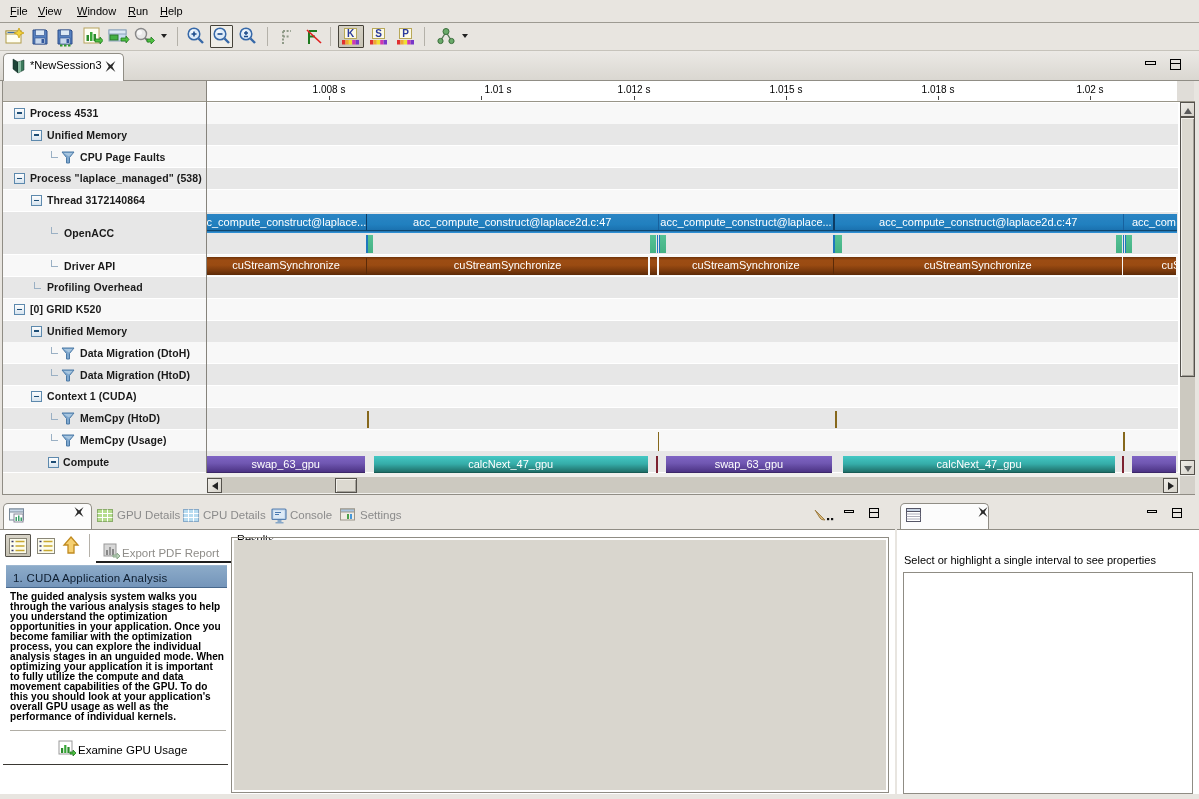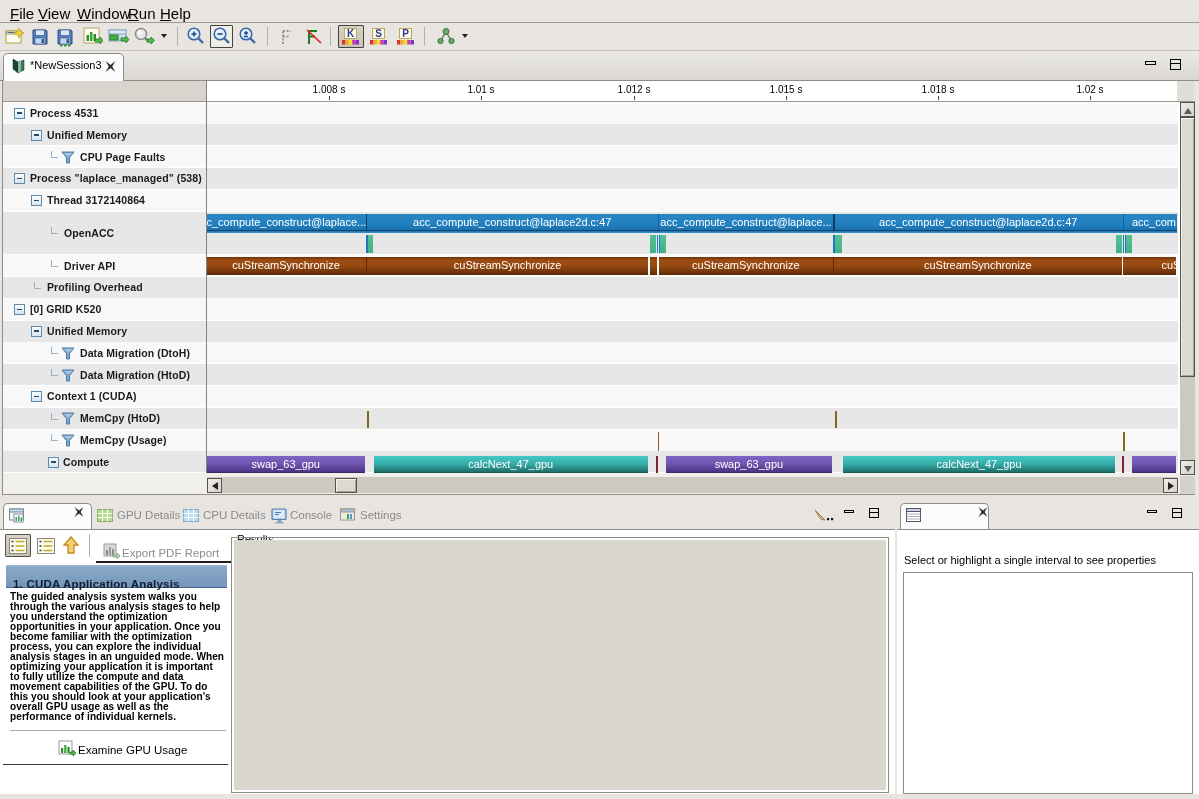--- a/index.html
+++ b/index.html
@@ -1,20 +1,20 @@
 <!DOCTYPE html>
 <html><head>
 <meta charset="utf-8">
 <style>
 * { margin:0; padding:0; box-sizing:border-box; }
 html,body { width:1199px; height:799px; overflow:hidden; }
 body { font-family:"Liberation Sans", sans-serif; background:#e8e5e0; position:relative; font-size:11px; color:#000; }
 .abs { position:absolute; }
 #menubar { position:absolute; left:0; top:0; width:1199px; height:23px; background:#e8e5e0; border-bottom:1px solid #9d9a92; }
-#menubar span { position:absolute; top:5px; font-size:15px; }
+#menubar span { position:absolute; top:5px; font-size:11px; }
 #toolbar { position:absolute; left:0; top:24px; width:1199px; height:26px; background:#e8e5e0; }
 .tsep { position:absolute; top:3px; width:1px; height:19px; background:#b4b1a9; }
 .ticon { position:absolute; top:3px; }
 .pressed { border:1.5px solid #454239; background:#efede7; border-radius:1px; }
 .pressedk { border:1.5px solid #454239; background:linear-gradient(#d5d1c5,#c8c4b6); border-radius:1px; }
 #edtabs { position:absolute; left:0; top:50px; width:1199px; height:31px; background:linear-gradient(#ebe9e5,#dad7d1); border-top:1px solid #c6c3bb; border-bottom:1px solid #908d85; }
 #edtab { position:absolute; left:3px; top:2px; width:121px; height:29px; background:#fcfcfc; border:1px solid #908d85; border-bottom:none; border-radius:5px 5px 0 0; }
 #editor { position:absolute; left:2px; top:81px; width:1192px; height:414px; background:#fff; border-left:1px solid #908d85; border-right:1px solid #908d85; }
 #corner { position:absolute; left:0; top:0; width:203px; height:20px; background:#d8d5cf; }
 #ruler { position:absolute; left:203px; top:0; width:974px; height:20px; background:#fff; }
@@ -43,21 +43,21 @@
 .sbbtn { position:absolute; background:linear-gradient(135deg,#efede8,#d5d2c9); border:1px solid #55524c; }
 .sbthumb { position:absolute; background:#dcd9d0; border:1px solid #55524c; box-shadow:inset 1px 1px 0 #f2f1ec, inset -1px -1px 0 #a5a29a; }
 .arrow { position:absolute; width:0; height:0; }
 #bottom { position:absolute; left:0; top:495px; width:1199px; height:304px; background:#e8e5e0; }
 .ptab { position:absolute; height:27px; background:#fcfcfc; border:1px solid #908d85; border-bottom:none; border-radius:5px 5px 0 0; }
 .ptablab { position:absolute; font-size:15px;margin-top:48px; }
 .gtablab { position:absolute; font-size:11.5px; color:#8b8b8b; }
 #blpanel { position:absolute; left:0; top:34px; width:895px; height:265px; background:#fff; border-top:1px solid #908d85; }
 #brpanel { position:absolute; left:897px; top:34px; width:302px; height:265px; background:#fff; border-top:1px solid #908d85;padding-left:41px; }
 #bluehdr { position:absolute; left:6px; top:34.8px; width:221px; height:22.8px; background:linear-gradient(180deg,#8cabc9,#7495ba); border-top:1px solid #9cb6d0; border-bottom:1.5px solid #48688c; }
-#bluehdr div { font-size:11.5px; font-weight:bold; color:#0e1e30; padding:12px 0 0 7px; letter-spacing:0.2px; }
+#bluehdr div { font-size:11.5px; font-weight:normal; color:#0e1e30; padding:6px 0 0 7px; letter-spacing:0.2px; }
 #para { position:absolute; left:10px; top:61.8px; width:226px; font-size:10.1px; font-weight:bold; line-height:10.05px; letter-spacing:0.05px; white-space:nowrap; }
 #smalltxt { position:absolute; left:10px; top:238.5px; width:226px; font-size:9px; font-weight:bold; line-height:10px; letter-spacing:-0.1px; white-space:nowrap; }
 #results { position:absolute; left:231px; top:7px; width:658px; height:256px; border:1px solid #8f8c84; }
 #results .fill { position:absolute; left:2px; top:2px; right:2px; bottom:2px; background:#d9d6ce; }
 #reslab { position:absolute; left:234px; top:2.5px; background:#fff; padding:0 3px; font-size:11px; }
 #propbox { position:absolute; left:6px; top:42px; width:290px; height:222px; border:1px solid #8f8c84; background:#fff; }
 .hr1 { position:absolute; left:10px; width:216px; height:1px; background:#b0ada5; }
 .hr2 { position:absolute; left:3px; width:225px; height:1.5px; background:#3a3833; }
 </style>
 </head>
@@ -262,21 +262,21 @@
         <path d="M2.5 2 L11.5 2 L8 5.5 Z" fill="#a8c6e0"></path>
       </svg>
 <div class="row rowg" style="top:370.3px;height:21.0px"></div>
 <div class="treelab" style="left:60px;top:374.7px">Compute</div>
 <div class="minus" style="left:45px;top:375.7px"></div>
     </div>
   <div id="corner"></div>
   <div id="ruler">
       <div class="rlab" style="left:123px">1.008 s</div>
 <div class="rtick" style="left:123px"></div>
-<div class="rlab" style="left:275px">1.01 s</div>
+<div class="rlab" style="left:292px">1.01 s</div>
 <div class="rtick" style="left:275px"></div>
 <div class="rlab" style="left:428px">1.012 s</div>
 <div class="rtick" style="left:428px"></div>
 <div class="rlab" style="left:580px">1.015 s</div>
 <div class="rtick" style="left:580px"></div>
 <div class="rlab" style="left:732px">1.018 s</div>
 <div class="rtick" style="left:732px"></div>
 <div class="rlab" style="left:884px">1.02 s</div>
 <div class="rtick" style="left:884px"></div>
     </div>

